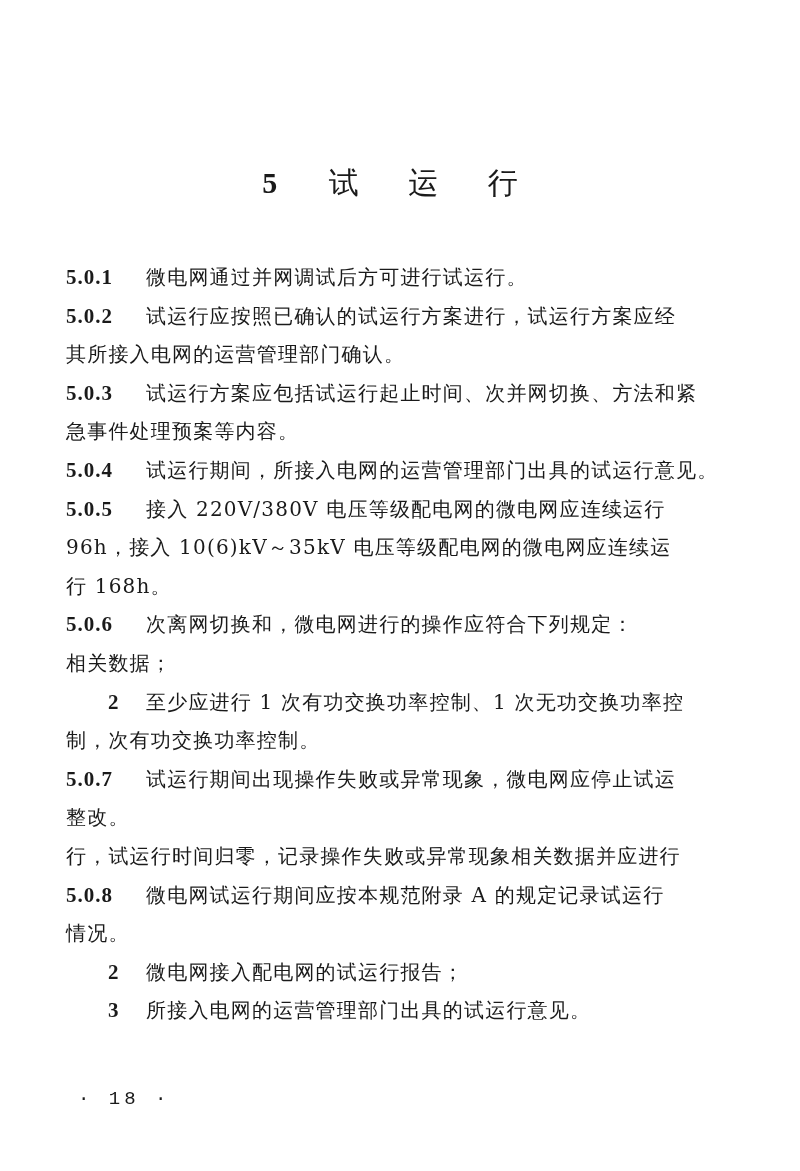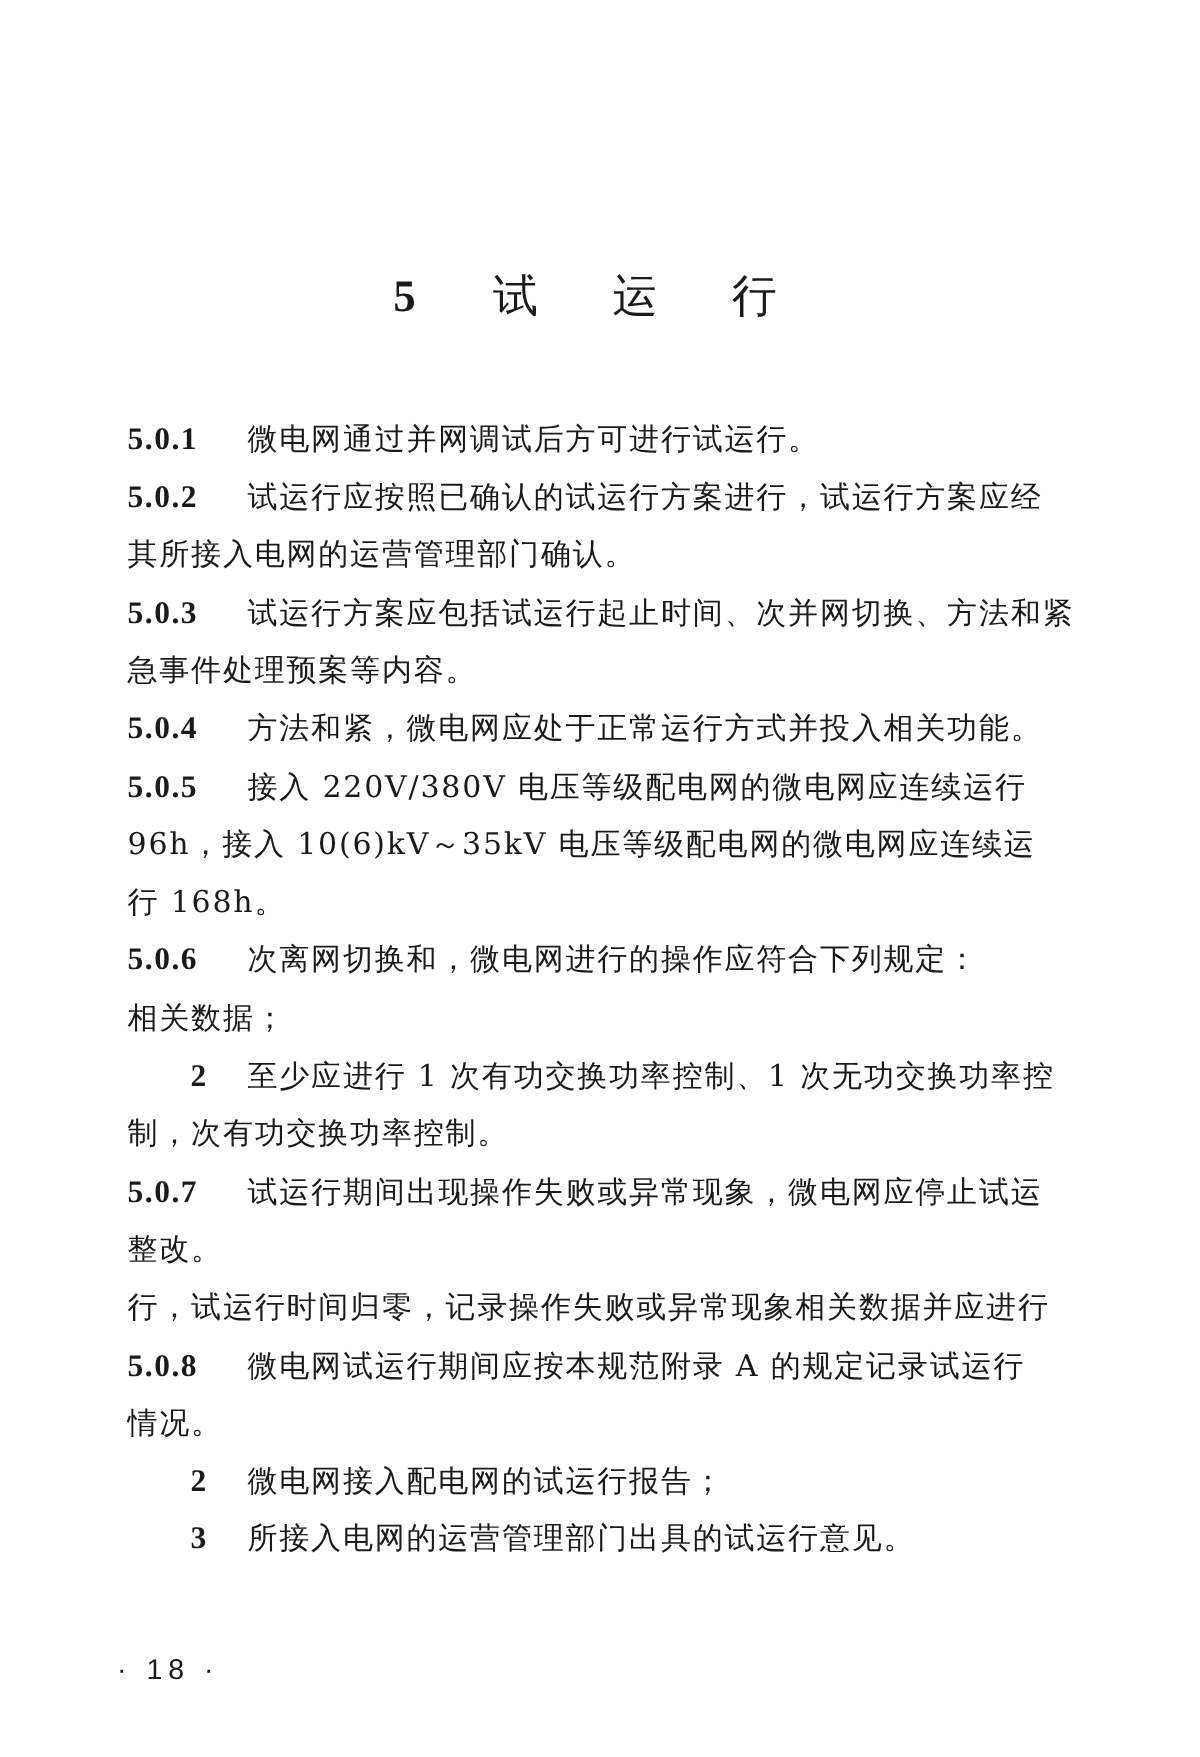--- a/index.html
+++ b/index.html
@@ -10,21 +10,21 @@
     body {
       width: 800px;
       height: 1171px;
       position: relative;
       overflow: hidden;
       font-family: "DejaVu Serif", "Liberation Serif", serif;
       color: #1a1a1a;
     }
     .page {
       position: absolute;
-      left: 0; top: 15px;
+      left: 0; top: 0;
       width: 800px;
       height: 981px;
     }
     .chapter-title {
       position: absolute;
       top: 158px;
       left: 0;
       width: 800px;
       text-align: center;
       font-size: 30px;
@@ -45,21 +45,20 @@
       top: 258px;
       left: 66px;
       width: 660px;
     }
     .line {
       height: 38.6px;
       line-height: 38.6px;
       font-size: 20px;
       white-space: nowrap;
       letter-spacing: 1.2px;
-      margin-left: 19px;
     }
     .clause-no {
       font-family: "Liberation Serif", serif;
       font-weight: bold;
       font-size: 21px;
       letter-spacing: 1px;
       display: inline-block;
       width: 80px;
     }
     .item-no {
@@ -67,21 +66,21 @@
       font-weight: bold;
       font-size: 21px;
       display: inline-block;
       width: 38px;
       padding-left: 42px;
     }
     .footer {
       position: absolute;
       top: 1088px;
       left: 78px;
-      font-family: Liberation Sans, sans-serif;
+      font-family: Liberation Mono, monospace;
       font-size: 19px;
       letter-spacing: 4px;
     }
   </style>
 </head>
 <body>
 
 <div class="page">
 
   <div class="chapter-title">
@@ -90,21 +89,21 @@
     <span class="word">运</span>
     <span class="word">行</span>
   </div>
 
   <div class="content" id="content">
       <div class="line"><span class="clause-no">5.0.1</span><span>微电网通过并网调试后方可进行试运行。</span></div>
       <div class="line"><span class="clause-no">5.0.2</span><span>试运行应按照已确认的试运行方案进行，试运行方案应经</span></div>
       <div class="line"><span>其所接入电网的运营管理部门确认。</span></div>
       <div class="line"><span class="clause-no">5.0.3</span><span>试运行方案应包括试运行起止时间、次并网切换、方法和紧</span></div>
       <div class="line"><span>急事件处理预案等内容。</span></div>
-      <div class="line"><span class="clause-no">5.0.4</span><span>方法和紧，微电网应处于正常运行方式并投入相关功能。</span></div>
+      <div class="line"><span class="clause-no">5.0.4</span><span>试运行期间，所接入电网的运营管理部门出具的试运行意见。</span></div>
       <div class="line"><span class="clause-no">5.0.5</span><span>接入 220V/380V 电压等级配电网的微电网应连续运行</span></div>
       <div class="line"><span>96h，接入 10(6)kV～35kV 电压等级配电网的微电网应连续运</span></div>
       <div class="line"><span>行 168h。</span></div>
       <div class="line"><span class="clause-no">5.0.6</span><span>次离网切换和，微电网进行的操作应符合下列规定：</span></div>
       <div class="line"><span>相关数据；</span></div>
       <div class="line"><span class="item-no">2</span><span>至少应进行 1 次有功交换功率控制、1 次无功交换功率控</span></div>
       <div class="line"><span>制，次有功交换功率控制。</span></div>
       <div class="line"><span class="clause-no">5.0.7</span><span>试运行期间出现操作失败或异常现象，微电网应停止试运</span></div>
       <div class="line"><span>整改。</span></div>
       <div class="line"><span>行，试运行时间归零，记录操作失败或异常现象相关数据并应进行</span></div>

